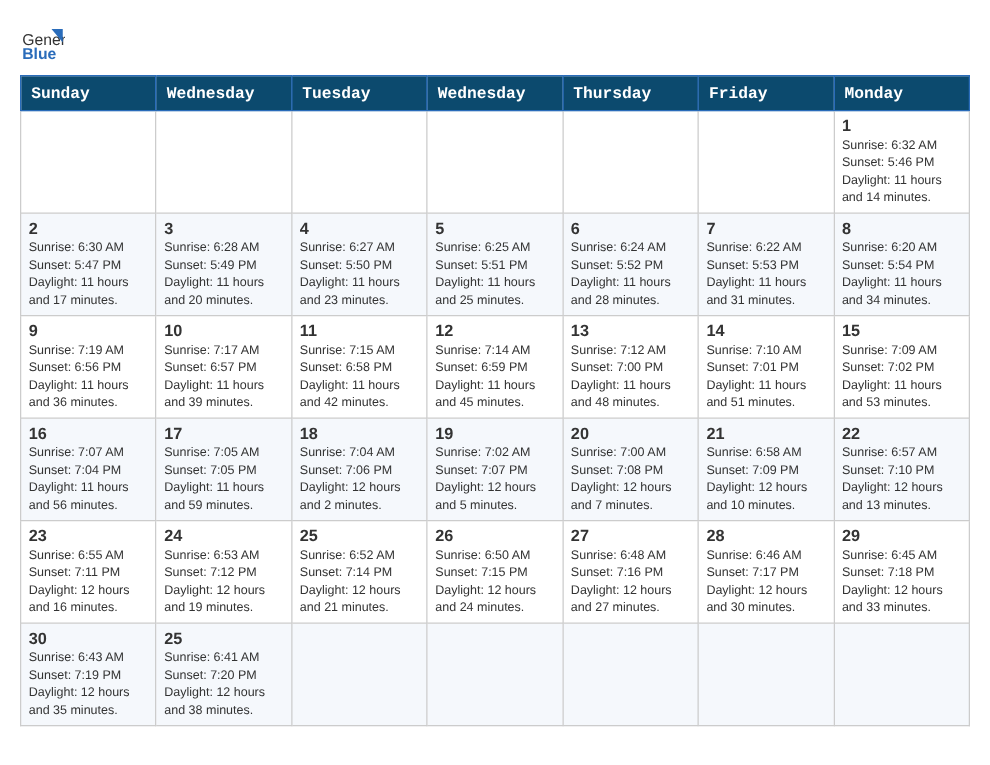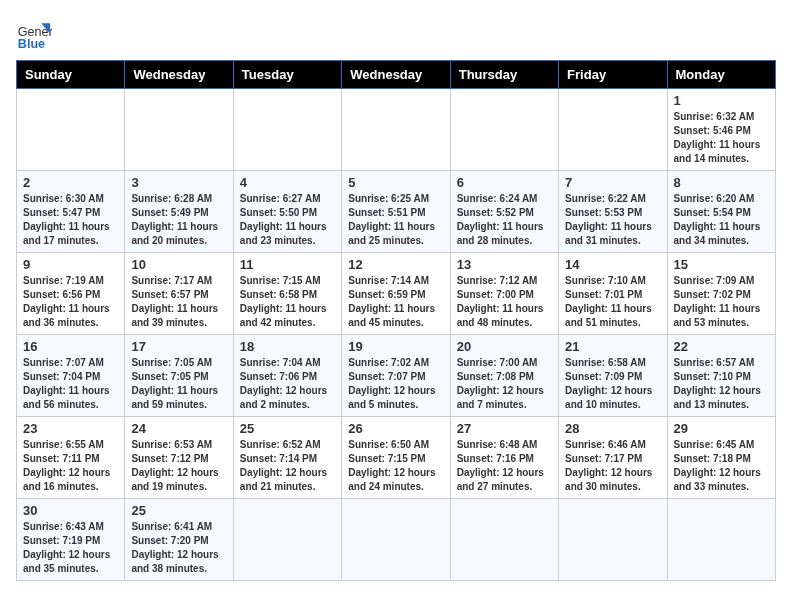--- a/index.html
+++ b/index.html
@@ -37,27 +37,28 @@
     .location {
       font-size: 14px;
       color: #555;
     }
     .calendar {
       width: 100%;
       border-collapse: collapse;
       border: 1px solid #ccc;
     }
     .calendar th {
-      background: #000000;
+      background: #0c4a6e;
       color: #fff;
       font-size: 13px;
       font-weight: bold;
       padding: 6px 8px;
       border: 1px solid #2a6cba;
       text-align: left;
+      font-family: Liberation Mono, monospace;
     }
     .calendar td {
       border: 1px solid #ccc;
       vertical-align: top;
       padding: 4px 6px;
       font-size: 10.5px;
       color: #333;
       width: calc(100%/7);
       height: 80px;
     }
@@ -65,21 +66,20 @@
       font-size: 13px;
       font-weight: bold;
       color: #333;
       display: block;
       margin-bottom: 2px;
     }
     .day-info {
       font-size: 10px;
       color: #333;
       line-height: 1.4;
-      font-weight: bold;
     }
     .empty-cell {
       background: #f9f9f9;
     }
     tr:nth-child(even) td {
       background: #f5f8fc;
     }
     tr:nth-child(odd) td {
       background: #fff;
     }

